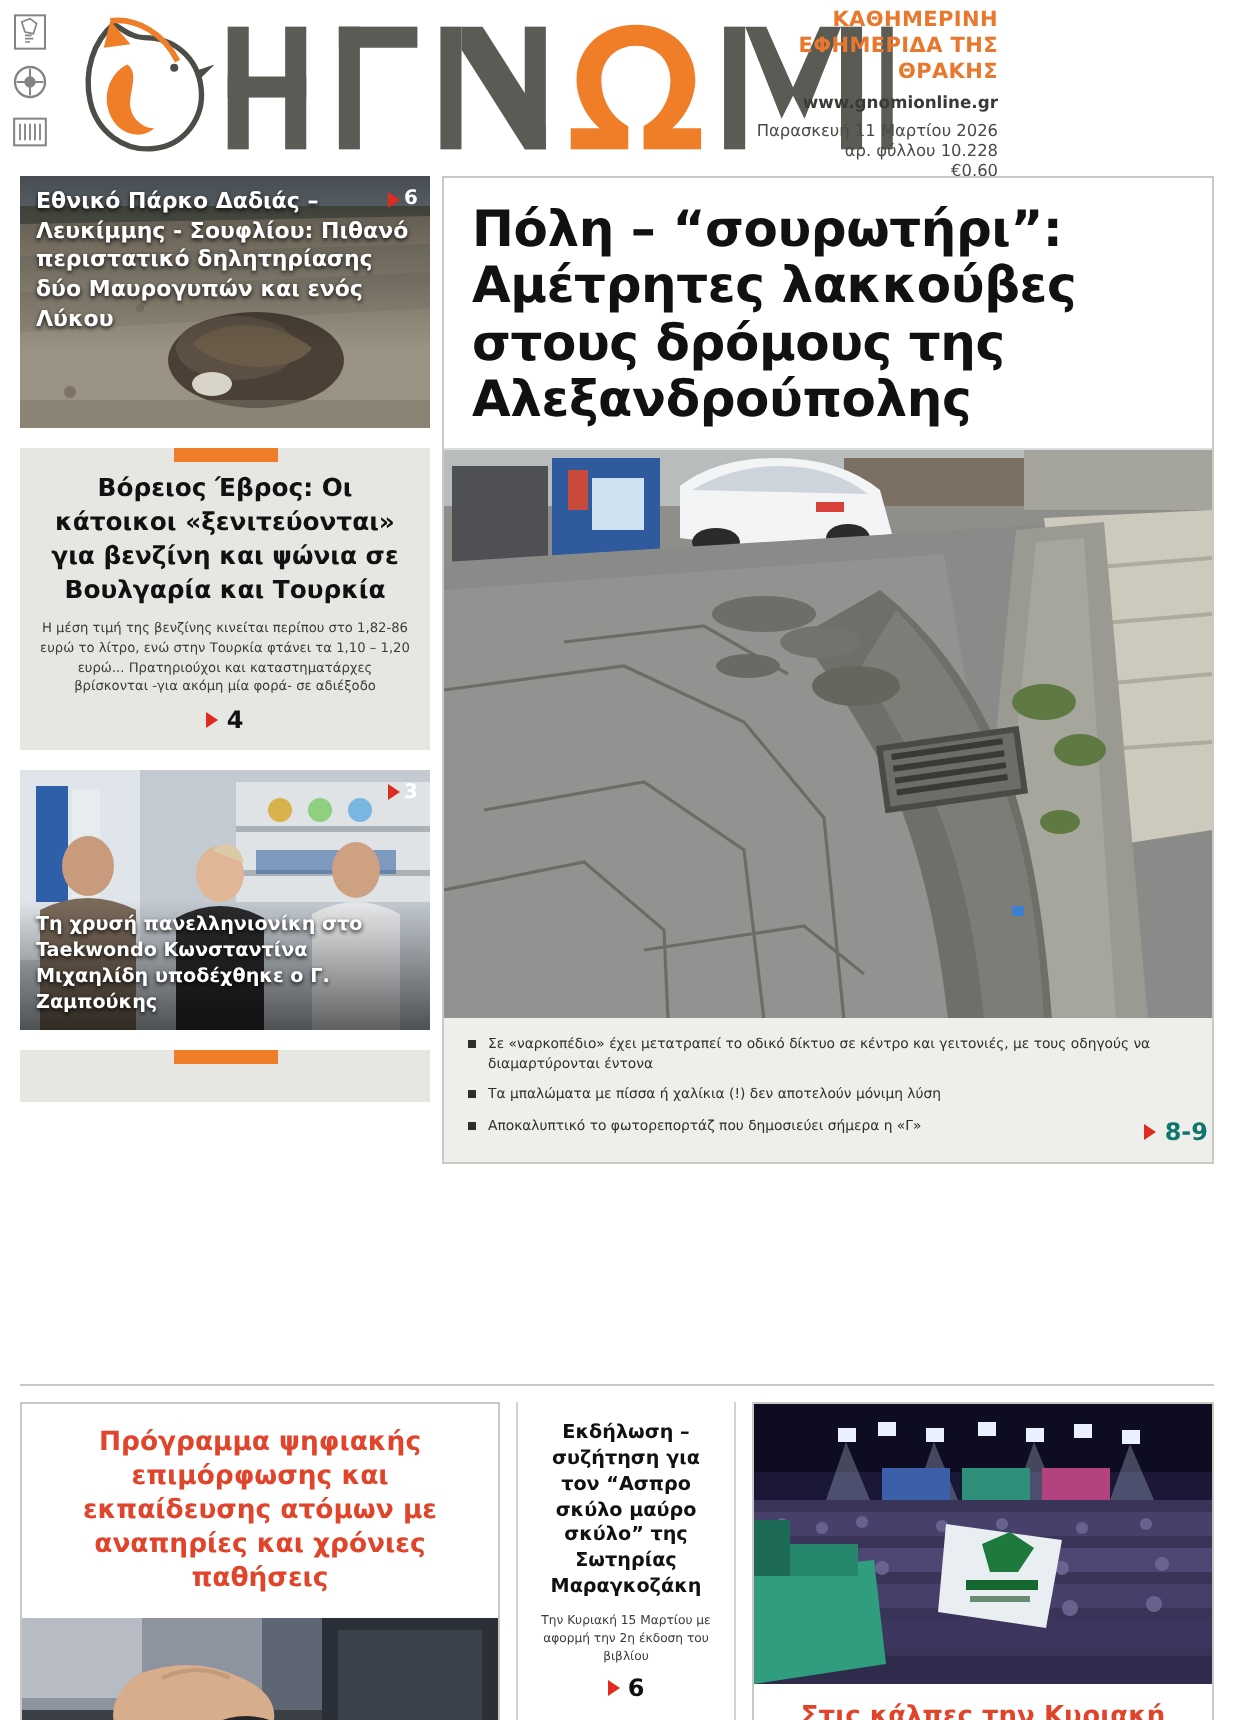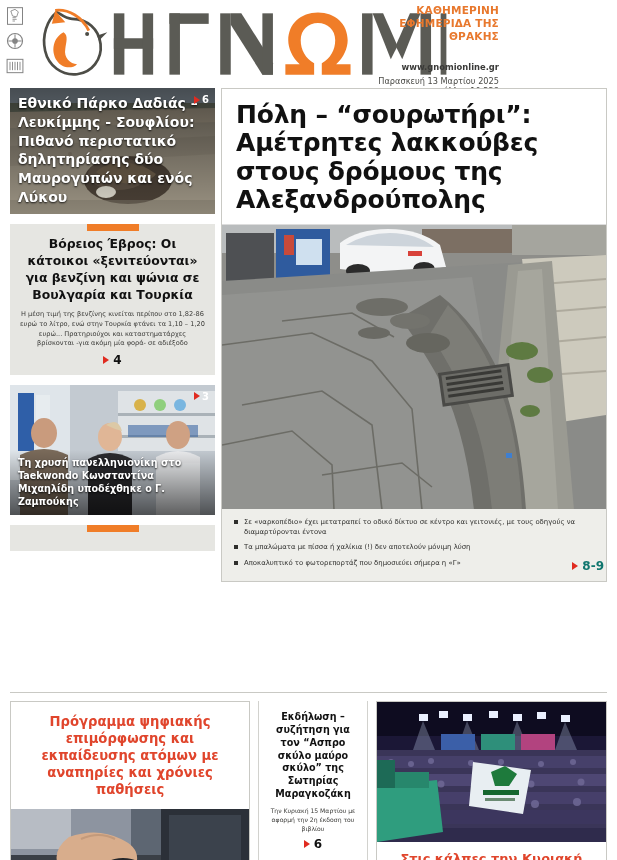--- a/index.html
+++ b/index.html
@@ -13,35 +13,35 @@
             flex-direction:column; gap:5px; align-items:center; }
   .award { width:20px; height:20px; opacity:.72; }
   .logo-bird { position:absolute; left:30px; top:2px; width:84px; height:84px; }
   .wordmark { position:absolute; left:110px; top:2px; height:84px;
               display:flex; align-items:center; }
   .wordmark svg { height:78px; }
   .mast-right { position:absolute; right:6px; top:4px; width:150px;
                 text-align:right; line-height:1.22; }
   .mast-kath { color:#e8782d; font-size:10.5px; font-weight:bold; letter-spacing:.2px; }
   .mast-efim { color:#e8782d; font-size:10.5px; font-weight:bold; letter-spacing:.2px; }
-  .mast-url { color:#3a3a38; font-size:8.4px; font-weight:bold; margin-top:20px; }
+  .mast-url { color:#3a3a38; font-size:8.4px; font-weight:bold; margin-top:4px; }
   .mast-date { color:#4a4a46; font-size:8.2px; margin-top:3px; }
   .mast-issue { color:#4a4a46; font-size:8.2px; }
   .mast-price { color:#4a4a46; font-size:8.2px; }
 
   
   .body-area { position:relative; width:617px; }
 
   
   .col-left { position:absolute; left:10px; top:0; width:205px; }
 
   .photo-card { position:relative; width:205px; height:126px; overflow:hidden; }
   .photo-card .ph { position:absolute; inset:0; }
   .ov-title { position:absolute; left:0; right:0; top:0; padding:6px 8px 7px 8px;
-      color:#fff; font-size:14px; line-height:1.34; font-weight:600;
+      color:#fff; font-size:11px; line-height:1.34; font-weight:600;
       text-shadow:0 1px 2px rgba(0,0,0,.85);
       background:linear-gradient(to bottom, rgba(0,0,0,.52), rgba(0,0,0,0)); }
   .ov-title-b { position:absolute; left:0; right:0; bottom:0; padding:7px 8px 6px 8px;
       color:#fff; font-size:9.6px; line-height:1.35; font-weight:600;
       text-shadow:0 1px 2px rgba(0,0,0,.9);
       background:linear-gradient(to top, rgba(0,0,0,.6), rgba(0,0,0,0)); }
 
   .pgbadge { position:absolute; display:flex; align-items:center; gap:2px;
              font-size:10px; font-weight:bold; color:#fff; }
   .pgbadge .tri { width:0;height:0;border-left:6px solid #e02b20;
@@ -166,21 +166,21 @@
 
           <rect x="345" y="8" width="6" height="64"></rect>
         </g>
       </svg>
     </div>
 
     <div class="mast-right">
       <div class="mast-kath">ΚΑΘΗΜΕΡΙΝΗ</div>
       <div class="mast-efim">ΕΦΗΜΕΡΙΔΑ ΤΗΣ ΘΡΑΚΗΣ</div>
       <div class="mast-url">www.gnomionline.gr</div>
-      <div class="mast-date">Παρασκευή 13 Μαρτίου 2025</div>
+      <div class="mast-date">Παρασκευή 11 Μαρτίου 2026</div>
       <div class="mast-issue">αρ. φύλλου 10.228</div>
       <div class="mast-price">€0.60</div>
     </div>
   </div>
 
   <div class="body-area">
 
     <div class="col-left">
 
       <div class="photo-card">

